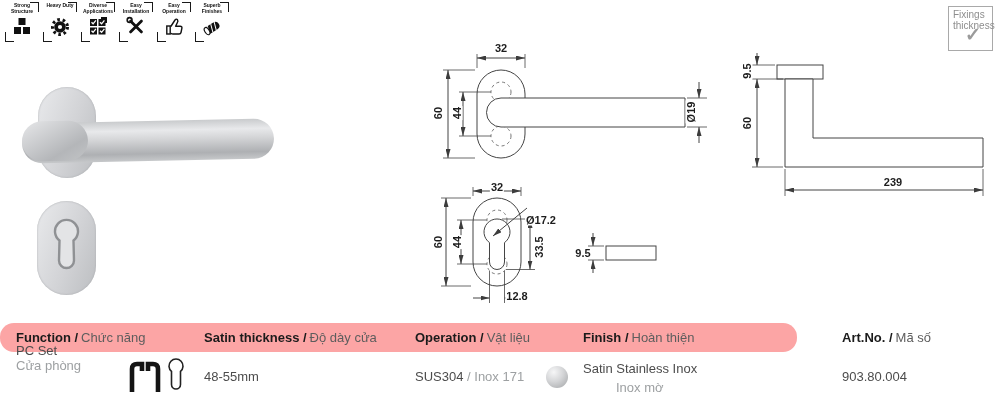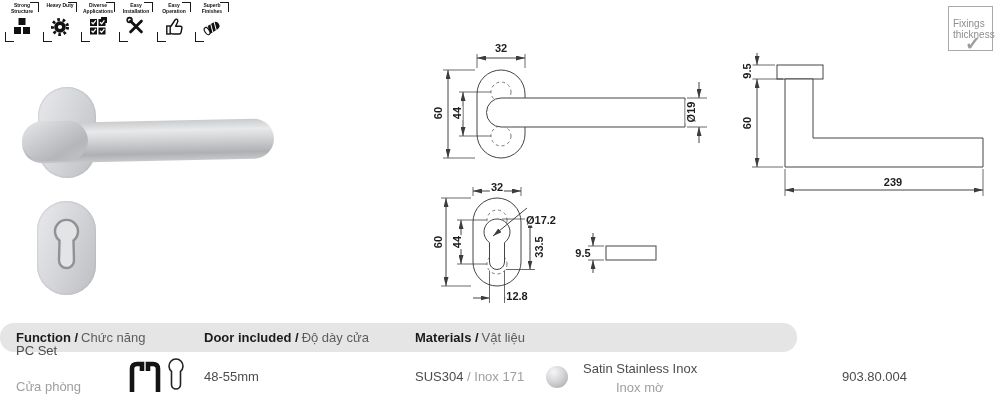--- a/index.html
+++ b/index.html
@@ -14,21 +14,21 @@
     border-top:1.5px solid #1a1a1a;border-right:1.5px solid #1a1a1a;}
   .badge .cor-bl{position:absolute;bottom:0;left:0;width:8px;height:9px;
     border-bottom:1.5px solid #1a1a1a;border-left:1.5px solid #1a1a1a;}
   .badge .lbl{position:absolute;top:1px;left:1px;right:1px;text-align:center;
     font-size:5px;font-weight:bold;line-height:5.5px;color:#111;}
   .badge .ic{position:absolute;left:7px;top:14px;}
 
   
   .fixings{position:absolute;left:948px;top:6px;width:45px;height:45px;
     border:1.5px solid #a9a9a9;box-sizing:border-box;color:#8d8d8d;
-    font-size:10px;line-height:10.5px;padding:12px 0 0 4px;}
+    font-size:10px;line-height:10.5px;padding:3px 0 0 4px;}
   .fixings .chk{display:block;font-size:19px;font-weight:bold;color:#9b9b9b;
     margin:-1px 0 0 12px;}
 
   
   .ph-rose{position:absolute;left:38px;top:87px;width:58px;height:91px;border-radius:29px;
     background:linear-gradient(110deg,#e9eaec 0%,#d2d3d6 55%,#bcbec1 100%);
     box-shadow:inset 0 0 2px #a6a8ab;}
   .ph-lever{position:absolute;left:22px;top:121px;width:252px;height:40px;border-radius:20px;
     transform:rotate(-1.2deg);
     background:linear-gradient(180deg,#c9cbcd 0%,#e8e9eb 24%,#d4d5d7 46%,#aeb0b3 82%,#c6c8ca 100%);}
@@ -39,21 +39,21 @@
     background:linear-gradient(110deg,#e9eaec 0%,#d2d3d6 55%,#bcbec1 100%);
     box-shadow:inset 0 0 2px #a6a8ab;}
 
   
   .dwg{position:absolute;}
   .dim{position:absolute;font-size:11px;font-weight:bold;color:#1d1d1d;background:#fff;
     padding:0 1px;transform:translate(-50%,-50%);white-space:nowrap;line-height:11px;}
   .dim.rot{transform:translate(-50%,-50%) rotate(-90deg);}
 
   
-  .thead{position:absolute;left:0;top:323px;width:797px;height:29px;background:#e5e5e5;border-radius:14px;}
+  .thead{position:absolute;left:0;top:323px;width:797px;height:29px;background:#fca5a5;border-radius:14px;}
   .thead .hc{position:absolute;top:0;height:29px;line-height:29px;font-size:13px;white-space:nowrap;}
   .h-en{font-weight:bold;color:#1b1b1b;}
   .h-vi{color:#5d5d5d;margin-left:3px;}
   .cell{position:absolute;font-size:13px;color:#4c4c4c;white-space:nowrap;}
   .sub{color:#9da0a2;}
   .steel-dot{position:absolute;left:546px;top:366px;width:22px;height:22px;border-radius:50%;
     background:radial-gradient(circle at 35% 28%,#f6f6f7 0%,#d4d5d7 45%,#aaacae 90%);}
 </style>
 </head>
 <body>
@@ -224,27 +224,29 @@
       <path d="M50,119 V146 M248,119 V146" stroke-width="0.8"></path>
       <line x1="50" y1="140" x2="248" y2="140" marker-start="url(#arr)" marker-end="url(#arr)"></line>
     </g>
   </svg>
   <span class="dim rot" style="left:747px;top:71px">9.5</span>
   <span class="dim rot" style="left:747px;top:123px">60</span>
   <span class="dim" style="left:893px;top:182px">239</span>
 
   <div class="thead">
     <span class="hc" style="left:16px"><span class="h-en">Function /</span><span class="h-vi">Chức năng</span></span>
-    <span class="hc" style="left:204px"><span class="h-en">Door included /</span><span class="h-vi">Độ dày cửa</span></span>
-    <span class="hc" style="left:415px"><span class="h-en">Materials /</span><span class="h-vi">Vật liệu</span></span>
+    <span class="hc" style="left:204px"><span class="h-en">Satin thickness /</span><span class="h-vi">Độ dày cửa</span></span>
+    <span class="hc" style="left:415px"><span class="h-en">Operation /</span><span class="h-vi">Vật liệu</span></span>
+    <span class="hc" style="left:583px"><span class="h-en">Finish /</span><span class="h-vi">Hoàn thiện</span></span>
+    <span class="hc" style="left:842px"><span class="h-en">Art.No. /</span><span class="h-vi">Mã số</span></span>
   </div>
 
   <div>
     <span class="cell" style="left:16px;top:343px">PC Set</span>
-    <span class="cell sub" style="left:16px;top:379px">Cửa phòng</span>
+    <span class="cell sub" style="left:16px;top:358px">Cửa phòng</span>
 
     <svg class="abs" style="left:127px;top:359px" width="36" height="34">
       <g stroke="#141414" stroke-width="4.6" fill="none">
         <path d="M5,33 L5,10 Q5,5 10,5 L15,5 L15,12"></path>
         <path d="M31,33 L31,10 Q31,5 26,5 L21,5 L21,12"></path>
       </g>
     </svg>
     <svg class="abs" style="left:165px;top:357px" width="22" height="37">
       <path d="M6.5,14.4 A7,7 0 1 1 15.5,14.4 L15.5,27.5 A4.5,4.5 0 1 1 6.5,27.5 Z" fill="none" stroke="#222" stroke-width="1.6"></path>
     </svg>

